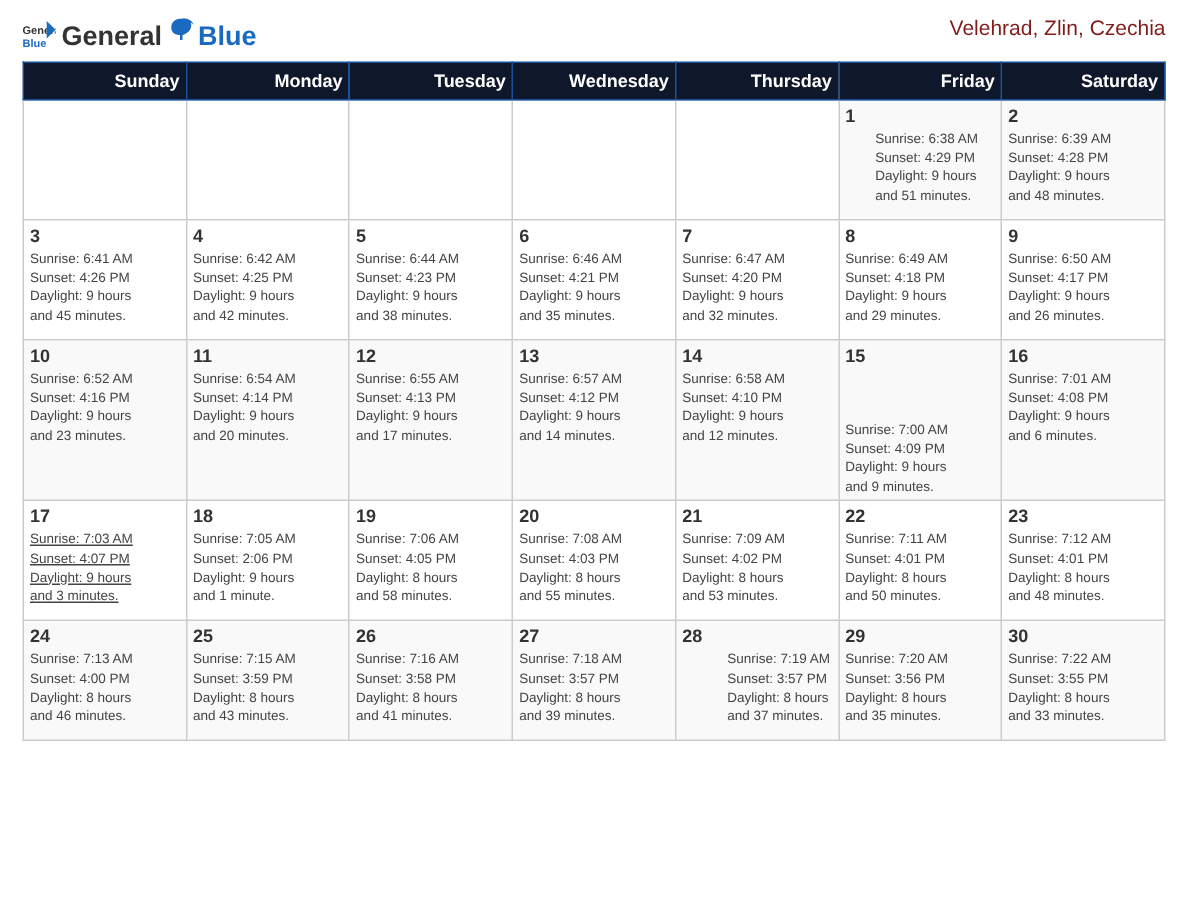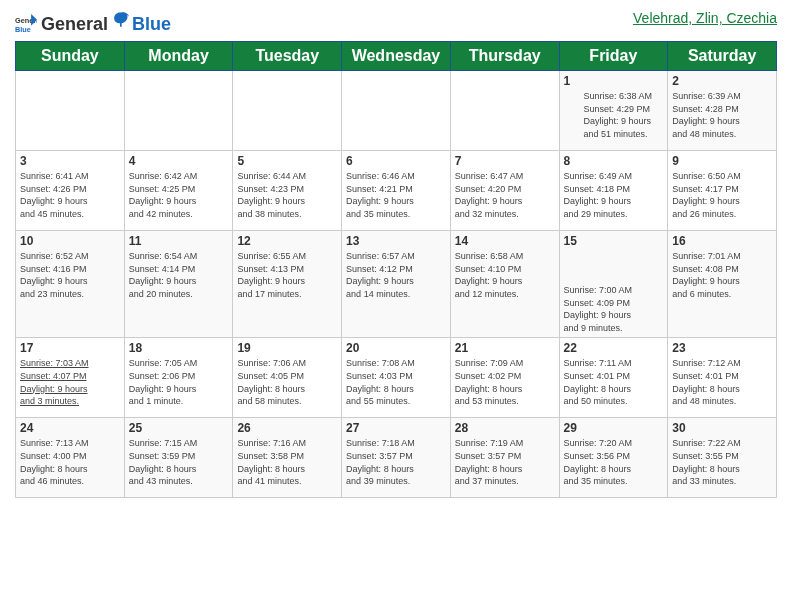--- a/index.html
+++ b/index.html
@@ -44,35 +44,34 @@
     .title-block {
       text-align: right;
     }
     .month-title {
       font-size: 32px;
       font-weight: bold;
       color: #333;
     }
     .location {
       font-size: 14px;
-      color: #15803d;
-      text-decoration: underline;
+      color: #7f1d1d;
     }
     table {
       width: 100%;
       border-collapse: collapse;
       table-layout: fixed;
     }
     thead tr th {
-      background-color: #15803d;
+      background-color: #0f172a;
       color: #fff;
-      font-size: 16px;
+      font-size: 12px;
       font-weight: bold;
       padding: 5px 4px;
-      text-align: center;
+      text-align: right;
       border: 1px solid #1a4f99;
     }
     tbody tr td {
       border: 1px solid #ccc;
       vertical-align: top;
       padding: 3px 4px;
       font-size: 9.5px;
       color: #333;
       height: 80px;
       background: #fff;
@@ -334,21 +333,21 @@
           </td>
           <td>
             <span class="day-number">27</span>
             <div class="day-info" style="white-space: pre-line;">Sunrise: 7:18 AM
 Sunset: 3:57 PM
 Daylight: 8 hours
 and 39 minutes.</div>
           </td>
           <td>
             <span class="day-number">28</span>
-            <div class="day-info" style="white-space: pre-line;">Sunrise: 7:19 AM
+            <div class="day-info" style="white-space: pre-line; margin-left: 30px;">Sunrise: 7:19 AM
 Sunset: 3:57 PM
 Daylight: 8 hours
 and 37 minutes.</div>
           </td>
           <td>
             <span class="day-number">29</span>
             <div class="day-info" style="white-space: pre-line;">Sunrise: 7:20 AM
 Sunset: 3:56 PM
 Daylight: 8 hours
 and 35 minutes.</div>

